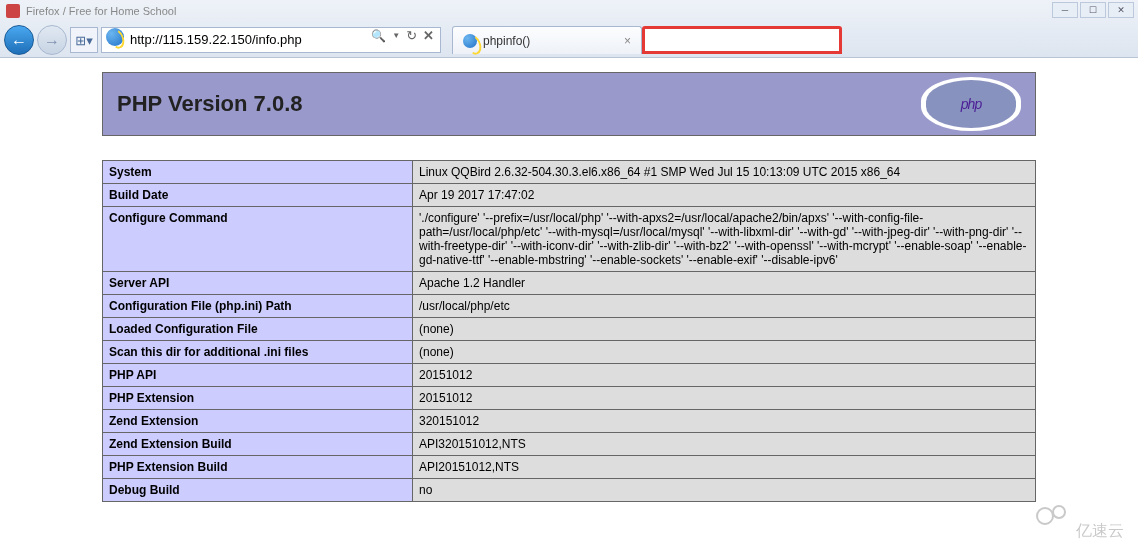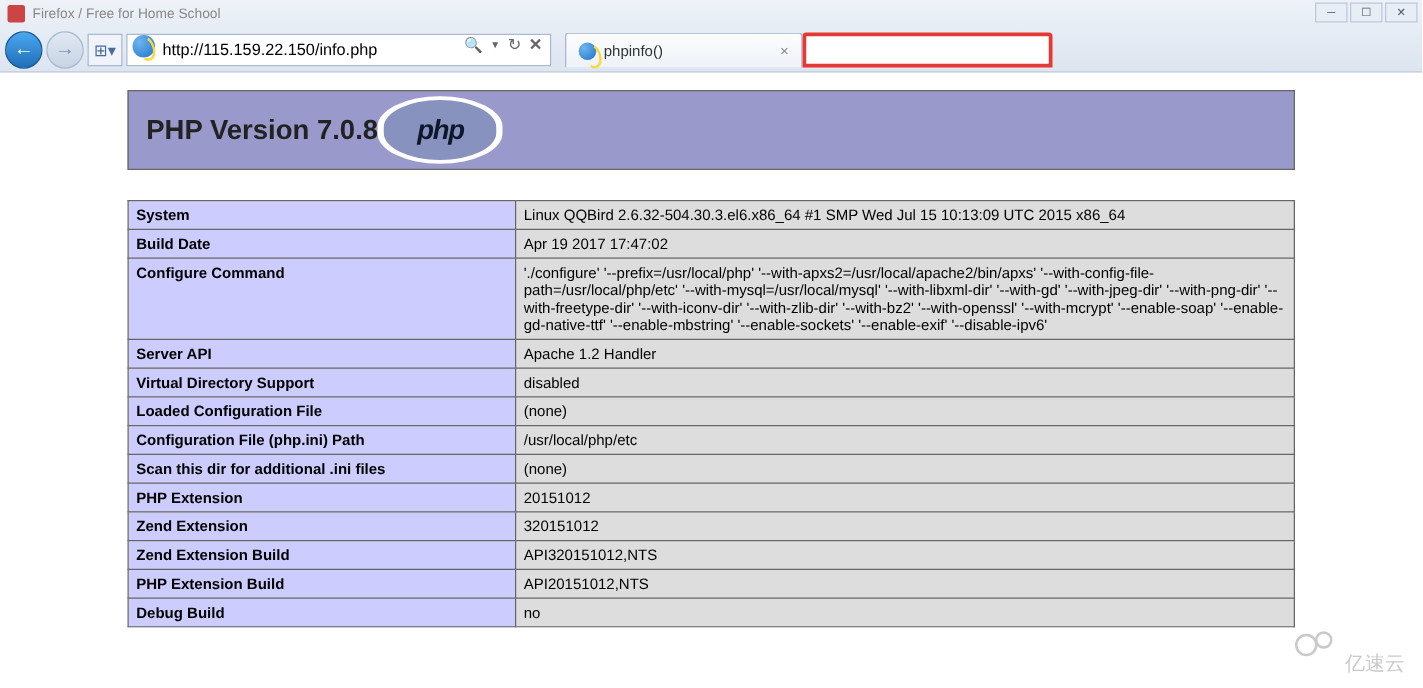--- a/index.html
+++ b/index.html
@@ -29,25 +29,25 @@
     .tab-strip { display: flex; align-items: center; margin-left: 8px; height: 30px; }
     .tab { display: flex; align-items: center; height: 28px; padding: 0 10px; background: linear-gradient(to bottom, #fcfdfe, #eef2f8); border: 1px solid #a8b8d0; border-bottom: none; border-radius: 3px 3px 0 0; gap: 6px; min-width: 190px; }
     .tab-icon { width: 14px; height: 14px; }
     .tab-title { font-size: 12px; color: #333; flex: 1; }
     .tab-close { color: #888; font-size: 12px; }
     .tab-empty { width: 200px; border: 3px solid #e53935; background: #fff; height: 28px; margin-left: 0; }
     
     
     .page-content { padding: 14px 0 0 0; }
     .php-container { margin: 0 auto; width: 934px; }
-    .php-header { background: #9999cc; border: 1px solid #666; height: 64px; display: flex; align-items: center; justify-content: flex-start; padding: 0 14px; }
+    .php-header { background: #9999cc; border: 1px solid #666; height: 64px; display: flex; align-items: center; justify-content: space-between; padding: 0 14px; }
     .php-title { font-family: Arial, sans-serif; font-size: 22px; font-weight: bold; color: #222; }
     .php-logo { width: 100px; height: 54px; background: #fff; border-radius: 50%/45%; display: flex; align-items: center; justify-content: center; }
     .php-logo-inner { width: 90px; height: 48px; background: #8892bf; border-radius: 50%/45%; display: flex; align-items: center; justify-content: center; }
-    .php-logo-text { color: #0f172a; font-family: Arial Black, sans-serif; font-size: 22px; font-weight: 700; font-style: italic; letter-spacing: -1px; }
+    .php-logo-text { color: #4c1d95; font-family: Arial Black, sans-serif; font-size: 14px; font-weight: 400; font-style: italic; letter-spacing: -1px; }
     .php-table { width: 100%; border-collapse: collapse; margin-top: 24px; font-family: Arial, sans-serif; }
     .php-table td { border: 1px solid #666; padding: 4px 6px; font-size: 12px; vertical-align: top; }
     .php-table td.k { background: #ccccff; font-weight: bold; width: 310px; color: #000; }
     .php-table td.v { background: #ddd; color: #000; }
     
     
     .watermark { position: fixed; right: 14px; bottom: 8px; opacity: 0.45; display: flex; align-items: center; gap: 6px; }
     .wm-icon { width: 34px; height: 22px; position: relative; }
     .wm-c1 { position: absolute; width: 18px; height: 18px; border: 2px solid #888; border-radius: 50%; left: 0; top: 2px; }
     .wm-c2 { position: absolute; width: 14px; height: 14px; border: 2px solid #888; border-radius: 50%; left: 16px; top: 0; }
@@ -119,34 +119,34 @@
           </tr>
           <tr>
             <td class="k">Configure Command</td>
             <td class="v">'./configure' '--prefix=/usr/local/php' '--with-apxs2=/usr/local/apache2/bin/apxs' '--with-config-file-path=/usr/local/php/etc' '--with-mysql=/usr/local/mysql' '--with-libxml-dir' '--with-gd' '--with-jpeg-dir' '--with-png-dir' '--with-freetype-dir' '--with-iconv-dir' '--with-zlib-dir' '--with-bz2' '--with-openssl' '--with-mcrypt' '--enable-soap' '--enable-gd-native-ttf' '--enable-mbstring' '--enable-sockets' '--enable-exif' '--disable-ipv6'</td>
           </tr>
           <tr>
             <td class="k">Server API</td>
             <td class="v">Apache 1.2 Handler</td>
           </tr>
           <tr>
-            <td class="k">Virtual Directory Support</td>
-            <td class="v">disabled</td>
+            <td class="k">Configuration File (php.ini) Path</td>
+            <td class="v">/usr/local/php/etc</td>
           </tr>
           <tr>
             <td class="k">Loaded Configuration File</td>
             <td class="v">(none)</td>
           </tr>
           <tr>
-            <td class="k">Configuration File (php.ini) Path</td>
-            <td class="v">/usr/local/php/etc</td>
+            <td class="k">Scan this dir for additional .ini files</td>
+            <td class="v">(none)</td>
           </tr>
           <tr>
-            <td class="k">Scan this dir for additional .ini files</td>
-            <td class="v">(none)</td>
+            <td class="k">PHP API</td>
+            <td class="v">20151012</td>
           </tr>
           <tr>
             <td class="k">PHP Extension</td>
             <td class="v">20151012</td>
           </tr>
           <tr>
             <td class="k">Zend Extension</td>
             <td class="v">320151012</td>
           </tr>
           <tr>

